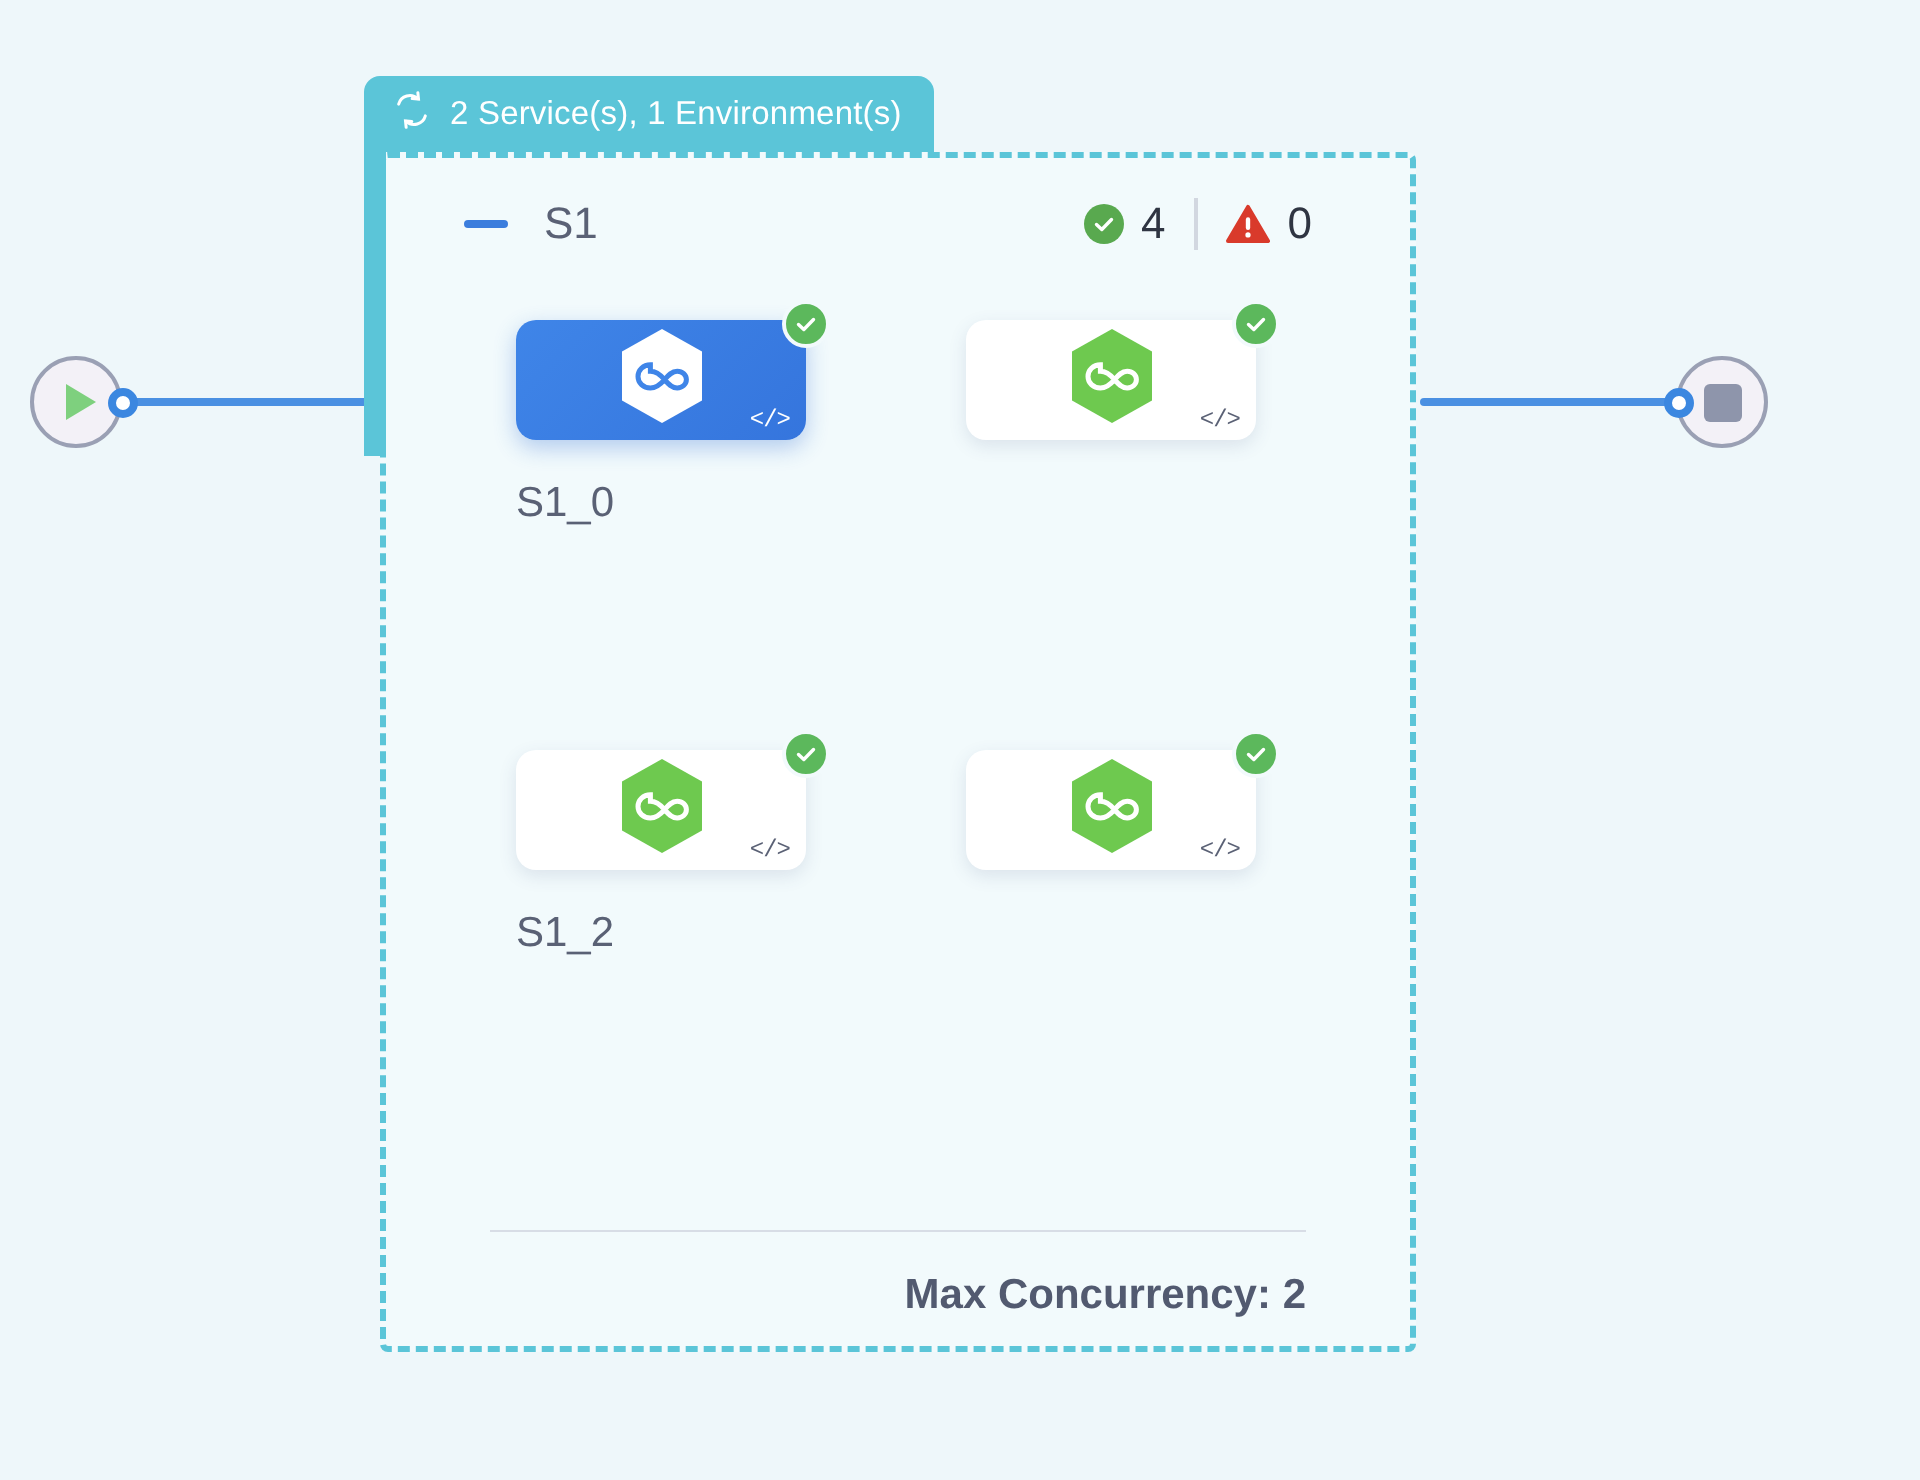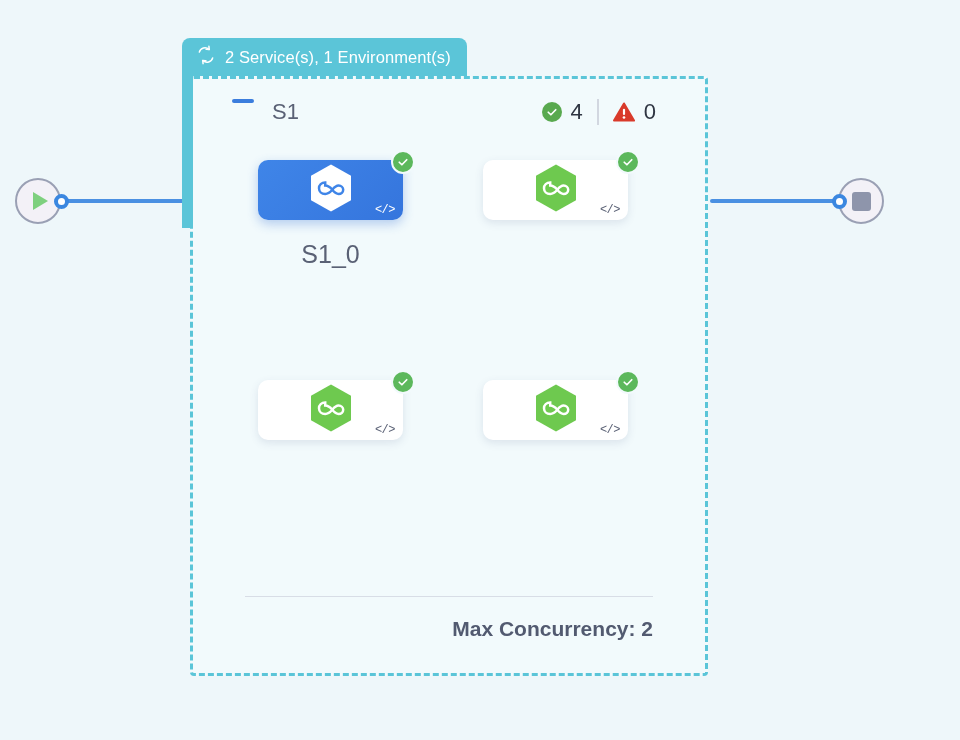--- a/index.html
+++ b/index.html
@@ -116,21 +116,21 @@
     left: 190px;
     top: 76px;
     width: 518px;
     height: 72px;
     display: flex;
     align-items: center;
     justify-content: space-between;
     padding: 0 52px 0 42px;
     box-sizing: border-box;
   }
-  .head-left { display: flex; align-items: flex-start; }
+  .head-left { display: flex; align-items: center; }
   .collapse-icon {
     width: 22px;
     height: 4px;
     background: #3b7ddd;
     border-radius: 2px;
   }
   .group-name {
     margin-left: 18px;
     font-size: 22px;
     color: #5a6175;
@@ -209,31 +209,31 @@
     bottom: 3px;
     font-size: 12px;
     font-family: "Liberation Mono", monospace;
     color: #5a6175;
     letter-spacing: -.5px;
   }
   .node-card.selected .code-glyph { color: #ffffff; }
 
   .node-label {
     margin-top: 20px;
-    text-align: center;
+    text-align: left;
     width: 145px;
-    font-size: 25px;
+    font-size: 21px;
     color: #5a6175;
   }
 
   
   #group-footer {
     position: absolute;
     left: 190px;
-    top: 596px;
+    top: 615px;
     width: 518px;
     padding: 0 55px 0 55px;
     box-sizing: border-box;
   }
   #footer-rule {
     height: 1px;
     background: #d8dde6;
     width: 100%;
   }
   #footer-text {
@@ -352,20 +352,21 @@
               <path d="M17.2 19.4 c-3.6 0-6.2 2.6-6.2 5.8 0 3.2 2.6 5.8 6.2 5.8 3.2 0 5.3-2.1 7.1-4.2 c1.9-2.3 3.6-4.2 6.3-4.2 2.6 0 4.6 1.9 4.6 4.2 0 2.3-2 4.2-4.6 4.2-2.7 0-4.4-1.9-6.3-4.2 c-1.8-2.1-3.9-4.2-7.1-4.2z" fill="none" stroke="#ffffff" stroke-width="2.5" stroke-linecap="round"></path>
             </svg>
           </span>
           <span class="node-badge">
             <svg width="12" height="12" viewBox="0 0 24 24" fill="none" stroke="#ffffff" stroke-width="3.4" stroke-linecap="round" stroke-linejoin="round">
               <polyline points="4.5 12.5 9.8 17.5 19.5 7.5"></polyline>
             </svg>
           </span>
           <span class="code-glyph">&lt;/&gt;</span>
         </div>
+        <div class="node-label">S1_2</div>
       </div>
       <div class="node-cell">
         <div class="node-card plain">
           <span>
             <svg width="46" height="50" viewBox="0 0 46 50">
               <path d="M23 1.5 L43 12.8 L43 37.2 L23 48.5 L3 37.2 L3 12.8 Z" fill="#6ec94f"></path>
               <path d="M17.2 19.4 c-3.6 0-6.2 2.6-6.2 5.8 0 3.2 2.6 5.8 6.2 5.8 3.2 0 5.3-2.1 7.1-4.2 c1.9-2.3 3.6-4.2 6.3-4.2 2.6 0 4.6 1.9 4.6 4.2 0 2.3-2 4.2-4.6 4.2-2.7 0-4.4-1.9-6.3-4.2 c-1.8-2.1-3.9-4.2-7.1-4.2z" fill="none" stroke="#ffffff" stroke-width="2.5" stroke-linecap="round"></path>
             </svg>
           </span>
           <span class="node-badge">

